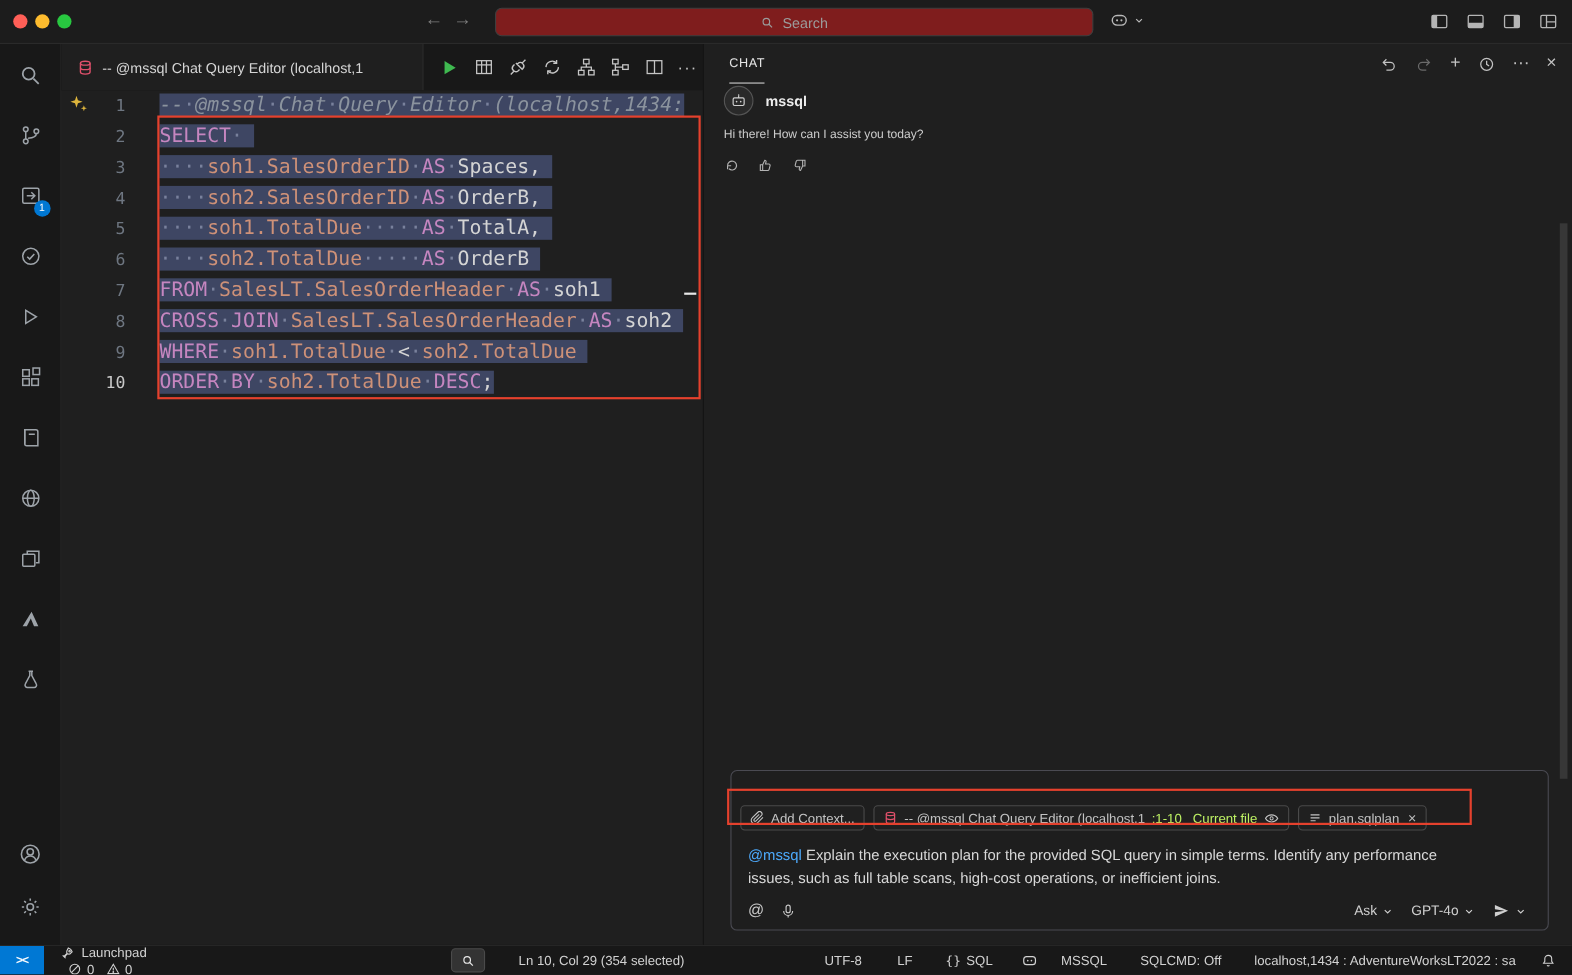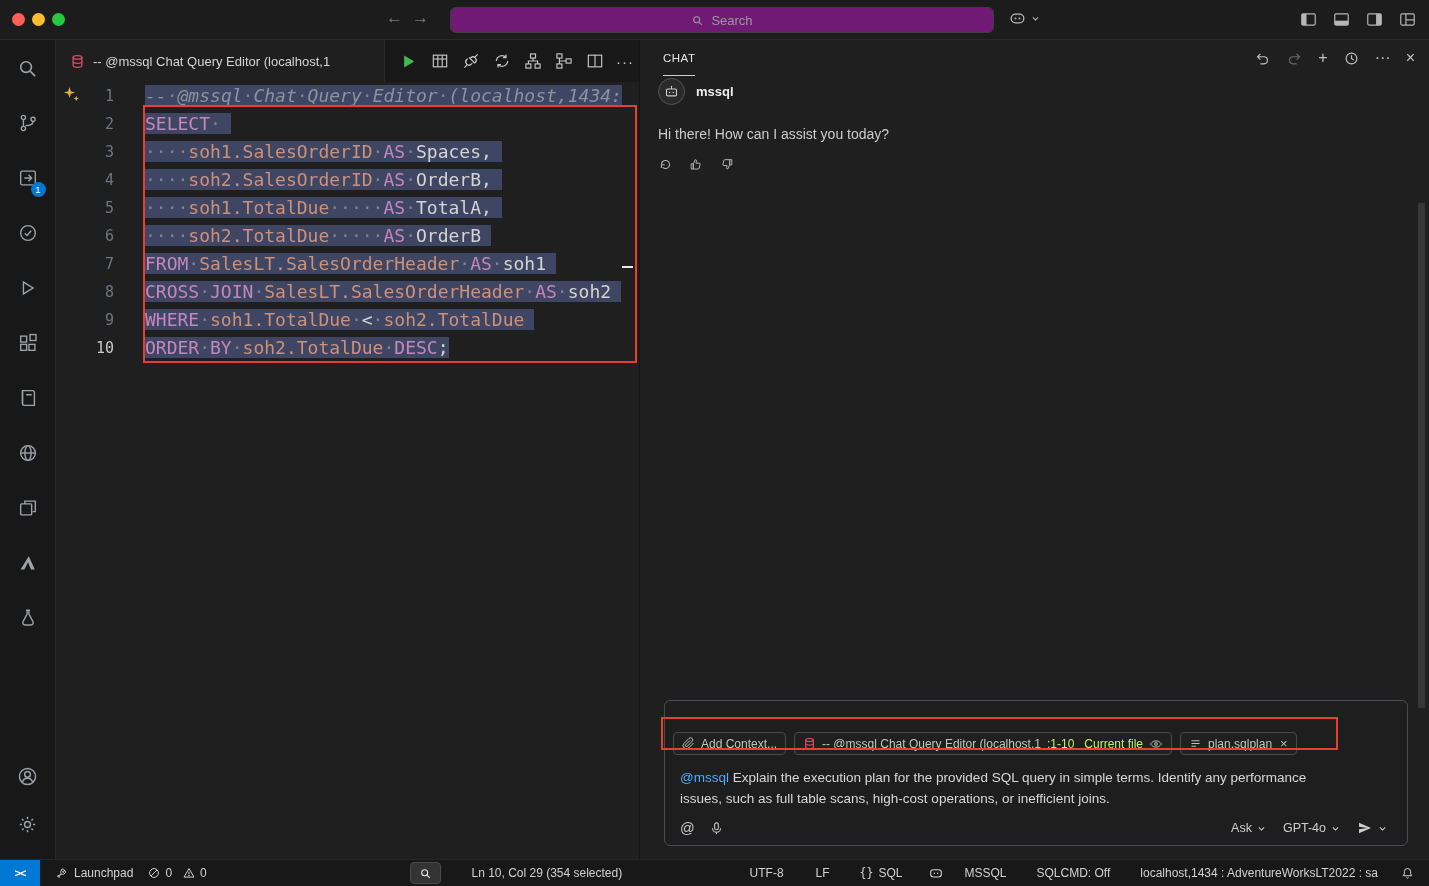--- a/index.html
+++ b/index.html
@@ -5,21 +5,21 @@
   *{margin:0;padding:0;box-sizing:border-box;}
   html,body{width:1429px;height:886px;}
   body{position:relative;background:#1f1f1f;font-family:"Liberation Sans",sans-serif;color:#cccccc;overflow:hidden;}
   svg{display:block;}
 
   
   .titlebar{position:absolute;left:0;top:0;width:1429px;height:40px;background:#1c1c1c;border-bottom:1px solid #2a2a2a;}
   .tl{position:absolute;top:13px;width:13px;height:13px;border-radius:50%;}
   .tl.r{left:12px;background:#ff5f57;} .tl.y{left:32px;background:#febc2e;} .tl.g{left:52px;background:#28c840;}
   .navarrow{position:absolute;top:8px;font-size:17px;color:#7e7e7e;cursor:default;}
-  .searchbox{position:absolute;left:450px;top:7px;width:544px;height:26px;background:#701a75;border:1px solid #3e3e3e;border-radius:6px;display:flex;align-items:center;justify-content:center;gap:7px;color:#9b9b9b;font-size:13px;}
+  .searchbox{position:absolute;left:450px;top:7px;width:544px;height:26px;background:#7f1d1d;border:1px solid #3e3e3e;border-radius:6px;display:flex;align-items:center;justify-content:center;gap:7px;color:#9b9b9b;font-size:13px;}
   .copilot-chip{position:absolute;left:1008px;top:9px;display:flex;align-items:center;gap:4px;color:#b9b9b9;}
   .tb-right{position:absolute;right:12px;top:10px;display:flex;gap:14px;color:#b5b5b5;}
 
   
   .activitybar{position:absolute;left:0;top:40px;width:56px;height:819px;background:#181818;border-right:1px solid #282828;display:flex;flex-direction:column;align-items:center;padding-top:15px;}
   .ab-btn{position:relative;width:32px;height:26px;margin-bottom:29px;display:flex;align-items:center;justify-content:center;color:#9da3a9;}
   .ab-badge{position:absolute;right:-2px;bottom:-6px;min-width:15px;height:15px;border-radius:8px;background:#0078d4;color:#fff;font-size:9.5px;display:flex;align-items:center;justify-content:center;padding:0 3px;}
   .ab-bottom{margin-top:auto;display:flex;flex-direction:column;align-items:center;}
   .ab-bottom .ab-btn{margin-bottom:22px;}
 
@@ -51,21 +51,21 @@
   .chat-pane{position:absolute;left:639px;top:40px;right:0;height:819px;background:#1f1f1f;border-left:1px solid #141414;}
   .chat-header{height:36px;display:flex;align-items:stretch;padding:0 14px 0 23px;}
   .chat-title{display:flex;align-items:center;font-size:11.5px;letter-spacing:.5px;color:#e6e6e6;border-bottom:1px solid #cfcfcf;}
   .chat-hd-actions{margin-left:auto;display:flex;gap:15px;align-items:center;color:#c2c2c2;}
   .chat-hd-actions .txt-ic{font-size:16px;line-height:1;}
   .dim{color:#6a6a6a;}
   .chat-body{padding:2px 18px 0 18px;}
   .msg-head{display:flex;align-items:center;gap:11px;}
   .avatar{width:27px;height:27px;border-radius:50%;border:1px solid #555;background:#2a2a2a;display:flex;align-items:center;justify-content:center;color:#d0d0d0;}
   .msg-author{font-weight:bold;font-size:13px;color:#ededed;}
-  .msg-text{margin-top:21px;font-size:14px;color:#cccccc;}
+  .msg-text{margin-top:11px;font-size:11px;color:#cccccc;}
   .msg-actions{display:flex;gap:15px;margin-top:15px;color:#b3b3b3;}
   .chat-scrollbar{position:absolute;right:4px;top:163px;width:7px;height:505px;background:rgba(140,140,140,0.22);}
   .chat-input{position:absolute;left:24px;right:21px;bottom:13px;border:1px solid #4a4a52;border-radius:6px;background:#1e1e1e;padding:7px 14px 9px 8px;}
   .ctx-row{display:flex;align-items:center;gap:8px;}
   .chip{display:flex;align-items:center;gap:6px;height:23px;padding:0 8px;border:1px solid #4a4a4a;border-radius:4px;background:#202020;font-size:12px;color:#c3c3c3;white-space:nowrap;margin-top:24px;}
   .chip .range,.chip .hint{color:#bef264;}
   .chip .hint{margin-left:4px;}
   .chip .x{color:#bbb;font-size:13px;margin-left:2px;}
   .prompt{margin:12px 6px 0 7px;font-size:13.5px;line-height:21px;color:#d8d8d8;max-width:640px;}
   .mention{color:#4daafc;}
@@ -77,21 +77,21 @@
 
   
   .anno{position:absolute;border:2px solid #e5412d;z-index:60;pointer-events:none;}
   .anno-editor{left:143px;top:105px;width:494px;height:258px;}
   .anno-context{left:661px;top:717px;width:677px;height:33px;}
 
   
   .statusbar{position:absolute;left:0;bottom:0;width:1429px;height:27px;background:#181818;border-top:1px solid #262626;display:flex;align-items:center;font-size:12px;color:#d2d2d2;}
   .sb-remote{width:40px;height:100%;background:#0078d4;color:#fff;display:flex;align-items:center;justify-content:center;font-weight:bold;font-size:11px;letter-spacing:-1px;}
   .sb-item{display:flex;align-items:center;gap:5px;}
-  .sb-left{display:flex;align-items:center;}
+  .sb-left{display:flex;align-items:center;flex-direction:column;}
   .sb-left .sb-item{margin-left:14px;}
   .probs{gap:4px;}
   .probs .n{margin-right:6px;}
   .sb-right{margin-left:auto;display:flex;align-items:center;}
   .magbox{width:31px;height:22px;background:#333;border:1px solid #4a4a4a;border-radius:4px;display:flex;align-items:center;justify-content:center;color:#e8e8e8;margin-right:30px;}
   .mr40{margin-right:40px;} .mr34{margin-right:34px;margin-top:48px;} .mr32{margin-right:32px;} .mr30{margin-right:30px;}
   .mr26{margin-right:26px;} .mr22{margin-right:22px;} .mr20{margin-right:20px;} .mr14{margin-right:14px;}
   .braces{font-family:"DejaVu Sans Mono",monospace;font-size:11.5px;}
 </style>
 </head>

